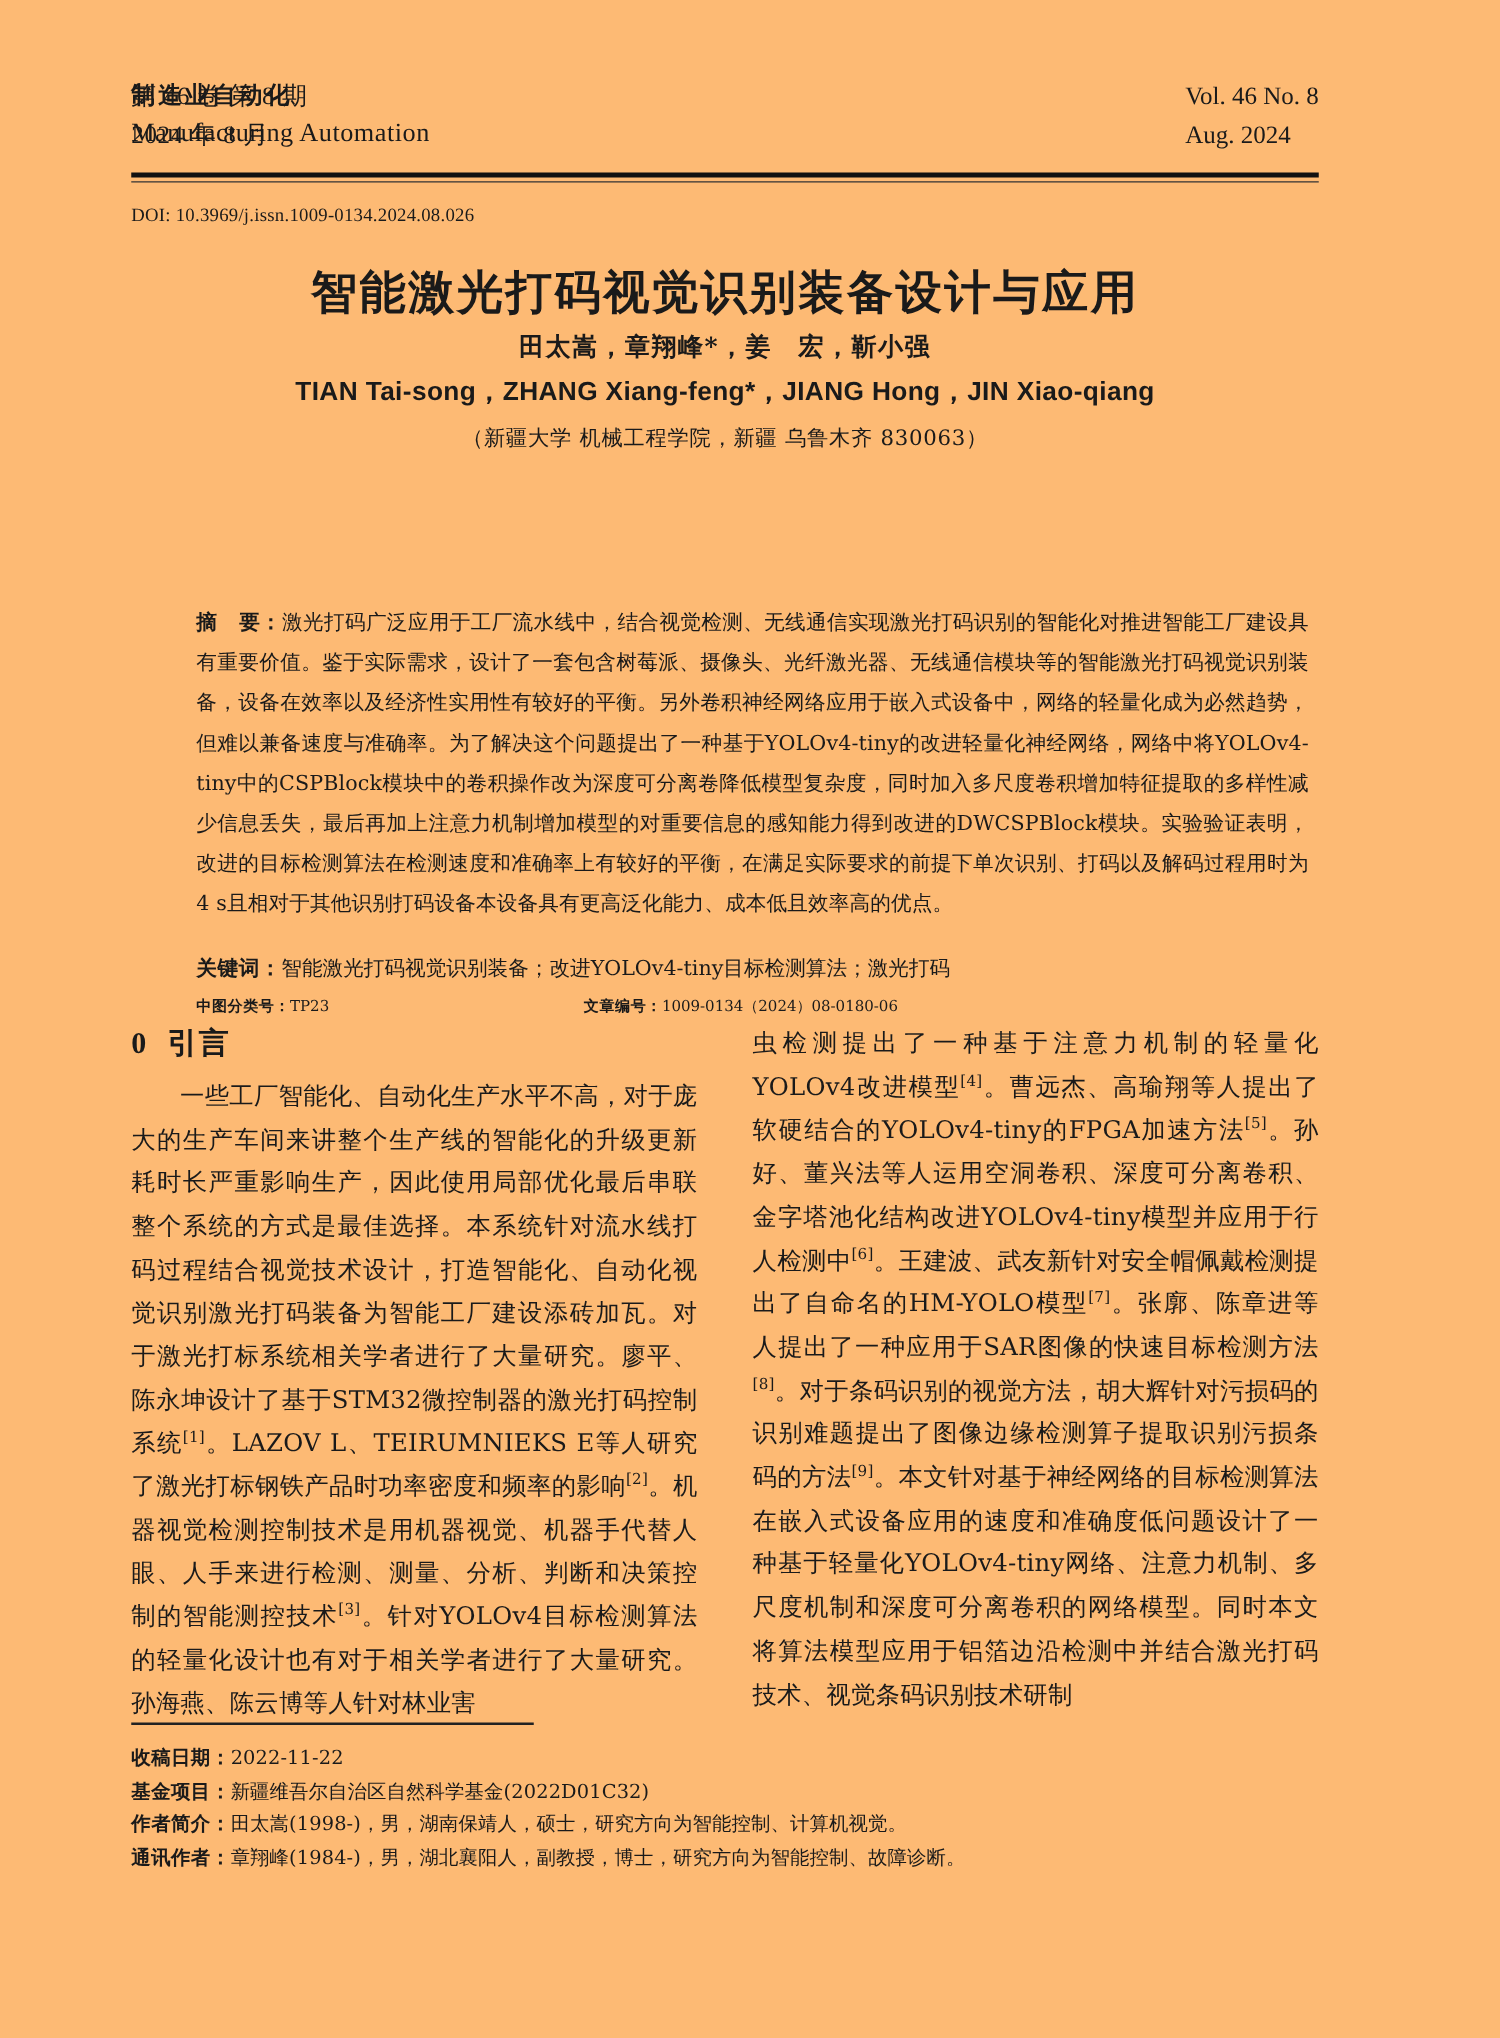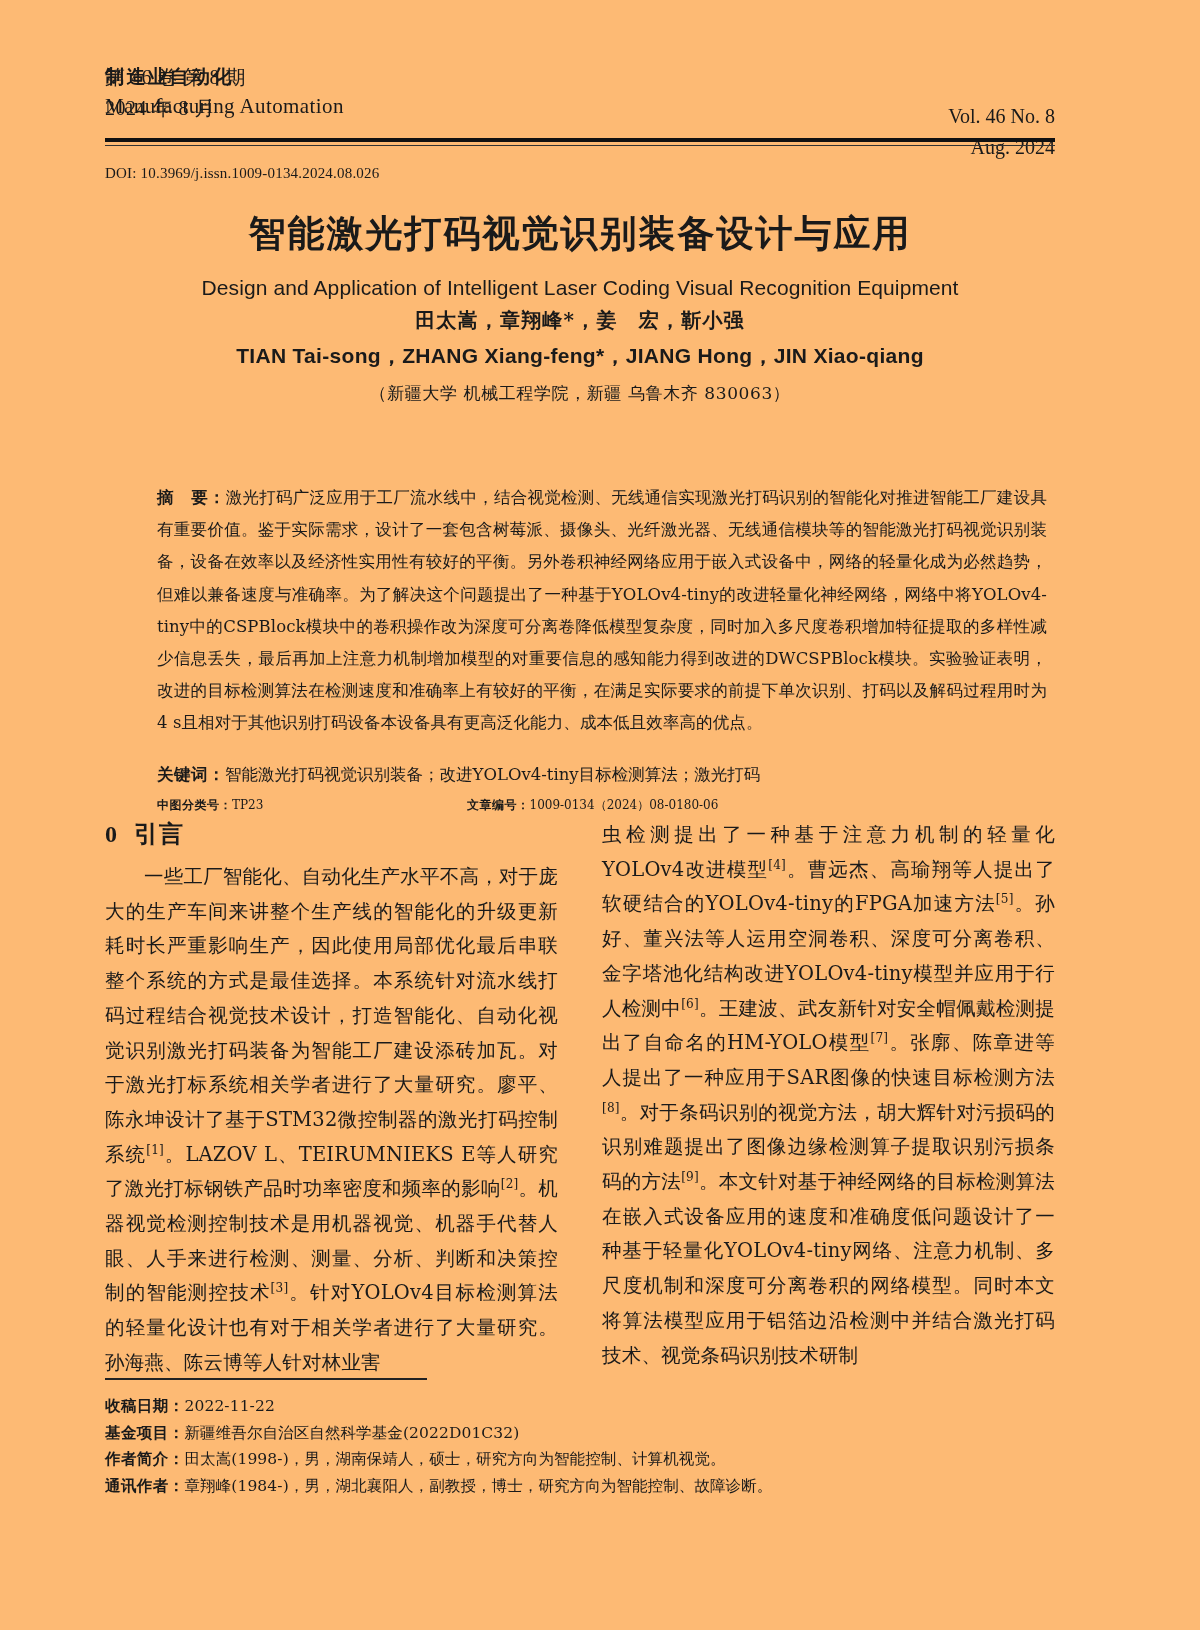--- a/index.html
+++ b/index.html
@@ -61,25 +61,24 @@
   .mast-center .en {
     font-size: 21px;
     line-height: 1.45;
     letter-spacing: 0.4px;
     font-family: "Liberation Serif", "DejaVu Serif", serif;
   }
   .mast-right {
     position: absolute;
     right: 0;
     top: 62px;
-    text-align: right;
+    text-align: left;
     font-size: 20px;
     line-height: 1.55;
     white-space: nowrap;
-    margin-top: 39px;
   }
   .rule-wrap {
     position: absolute;
     left: 0;
     right: 0;
     top: 138px;
   }
   .rule-thick {
     height: 4px;
     background: #111;
@@ -268,21 +267,20 @@
 
     <div class="rule-wrap">
       <div class="rule-thick"></div>
       <div class="rule-thin"></div>
     </div>
 
     <div class="doi">DOI: 10.3969/j.issn.1009-0134.2024.08.026</div>
 
     <div class="titleblock">
       <div class="title-cn">智能激光打码视觉识别装备设计与应用</div>
-      <div class="title-en">Design and Application of Intelligent Laser Coding Visual Recognition Equipment</div>
       <div class="authors-cn">田太嵩，章翔峰*，姜　宏，靳小强</div>
       <div class="authors-en">TIAN Tai-song，ZHANG Xiang-feng*，JIANG Hong，JIN Xiao-qiang</div>
       <div class="affil">（新疆大学 机械工程学院，新疆 乌鲁木齐 830063）</div>
     </div>
 
     <div class="abstract-zone">
       <div class="abs-body"><span class="lbl">摘　要：</span><span>激光打码广泛应用于工厂流水线中，结合视觉检测、无线通信实现激光打码识别的智能化对推进智能工厂建设具有重要价值。鉴于实际需求，设计了一套包含树莓派、摄像头、光纤激光器、无线通信模块等的智能激光打码视觉识别装备，设备在效率以及经济性实用性有较好的平衡。另外卷积神经网络应用于嵌入式设备中，网络的轻量化成为必然趋势，但难以兼备速度与准确率。为了解决这个问题提出了一种基于YOLOv4-tiny的改进轻量化神经网络，网络中将YOLOv4-tiny中的CSPBlock模块中的卷积操作改为深度可分离卷降低模型复杂度，同时加入多尺度卷积增加特征提取的多样性减少信息丢失，最后再加上注意力机制增加模型的对重要信息的感知能力得到改进的DWCSPBlock模块。实验验证表明，改进的目标检测算法在检测速度和准确率上有较好的平衡，在满足实际要求的前提下单次识别、打码以及解码过程用时为4 s且相对于其他识别打码设备本设备具有更高泛化能力、成本低且效率高的优点。</span></div>
       <div class="kw"><span class="lbl">关键词：</span><span>智能激光打码视觉识别装备；改进YOLOv4-tiny目标检测算法；激光打码</span></div>
       <div class="codes">
         <div class="c1"><span class="lbl">中图分类号：</span><span>TP23</span></div>

